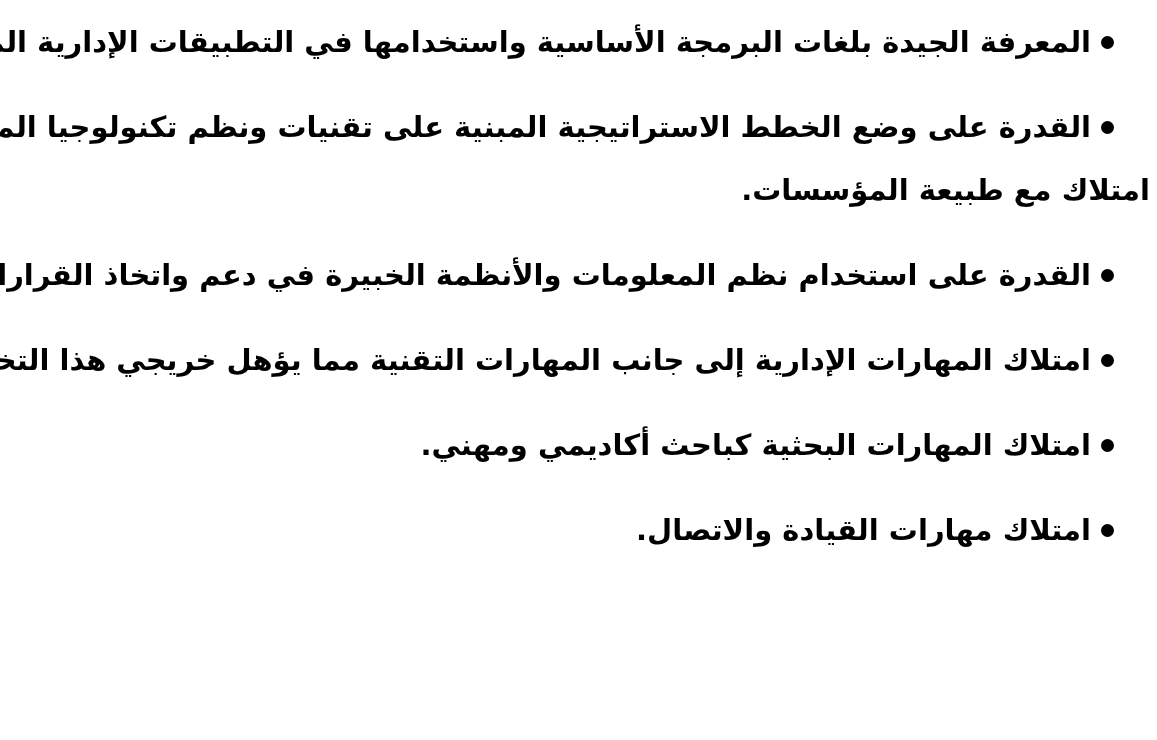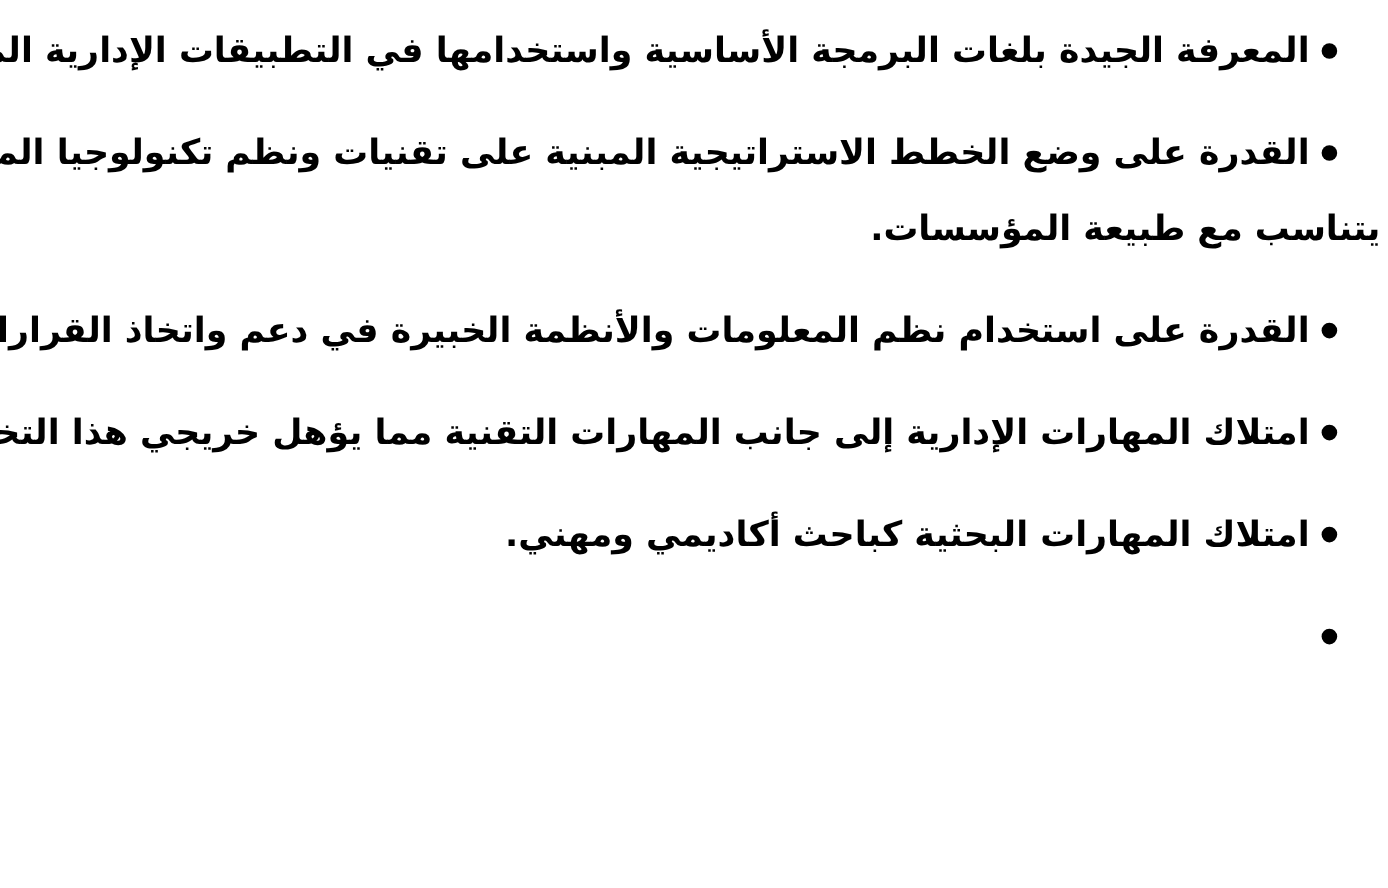--- a/index.html
+++ b/index.html
@@ -50,28 +50,28 @@
 </head>
 <body>
 
 <div class="page">
   <div class="bullet-list">
       <div class="bullet-item">
         <div class="line first"><span class="bullet"></span><span>المعرفة الجيدة بلغات البرمجة الأساسية واستخدامها في التطبيقات الإدارية المختلفة.</span></div>
       </div>
       <div class="bullet-item">
         <div class="line first"><span class="bullet"></span><span>القدرة على وضع الخطط الاستراتيجية المبنية على تقنيات ونظم تكنولوجيا المعلومات بما</span></div>
-        <div class="line"><span>يتناسب مع طبيعة المؤسسات.</span></div>
+        <div class="line"><span>امتلاك مع طبيعة المؤسسات.</span></div>
       </div>
       <div class="bullet-item">
         <div class="line first"><span class="bullet"></span><span>القدرة على استخدام نظم المعلومات والأنظمة الخبيرة في دعم واتخاذ القرارات في المؤسسات.</span></div>
       </div>
       <div class="bullet-item">
         <div class="line first"><span class="bullet"></span><span>امتلاك المهارات الإدارية إلى جانب المهارات التقنية مما يؤهل خريجي هذا التخصص للانخراط</span></div>
       </div>
       <div class="bullet-item">
         <div class="line first"><span class="bullet"></span><span>امتلاك المهارات البحثية كباحث أكاديمي ومهني.</span></div>
       </div>
       <div class="bullet-item">
-        <div class="line first"><span class="bullet"></span></div>
+        <div class="line first"><span class="bullet"></span><span>امتلاك مهارات القيادة والاتصال.</span></div>
       </div>
     </div>
 </div>
 
 </body></html>

